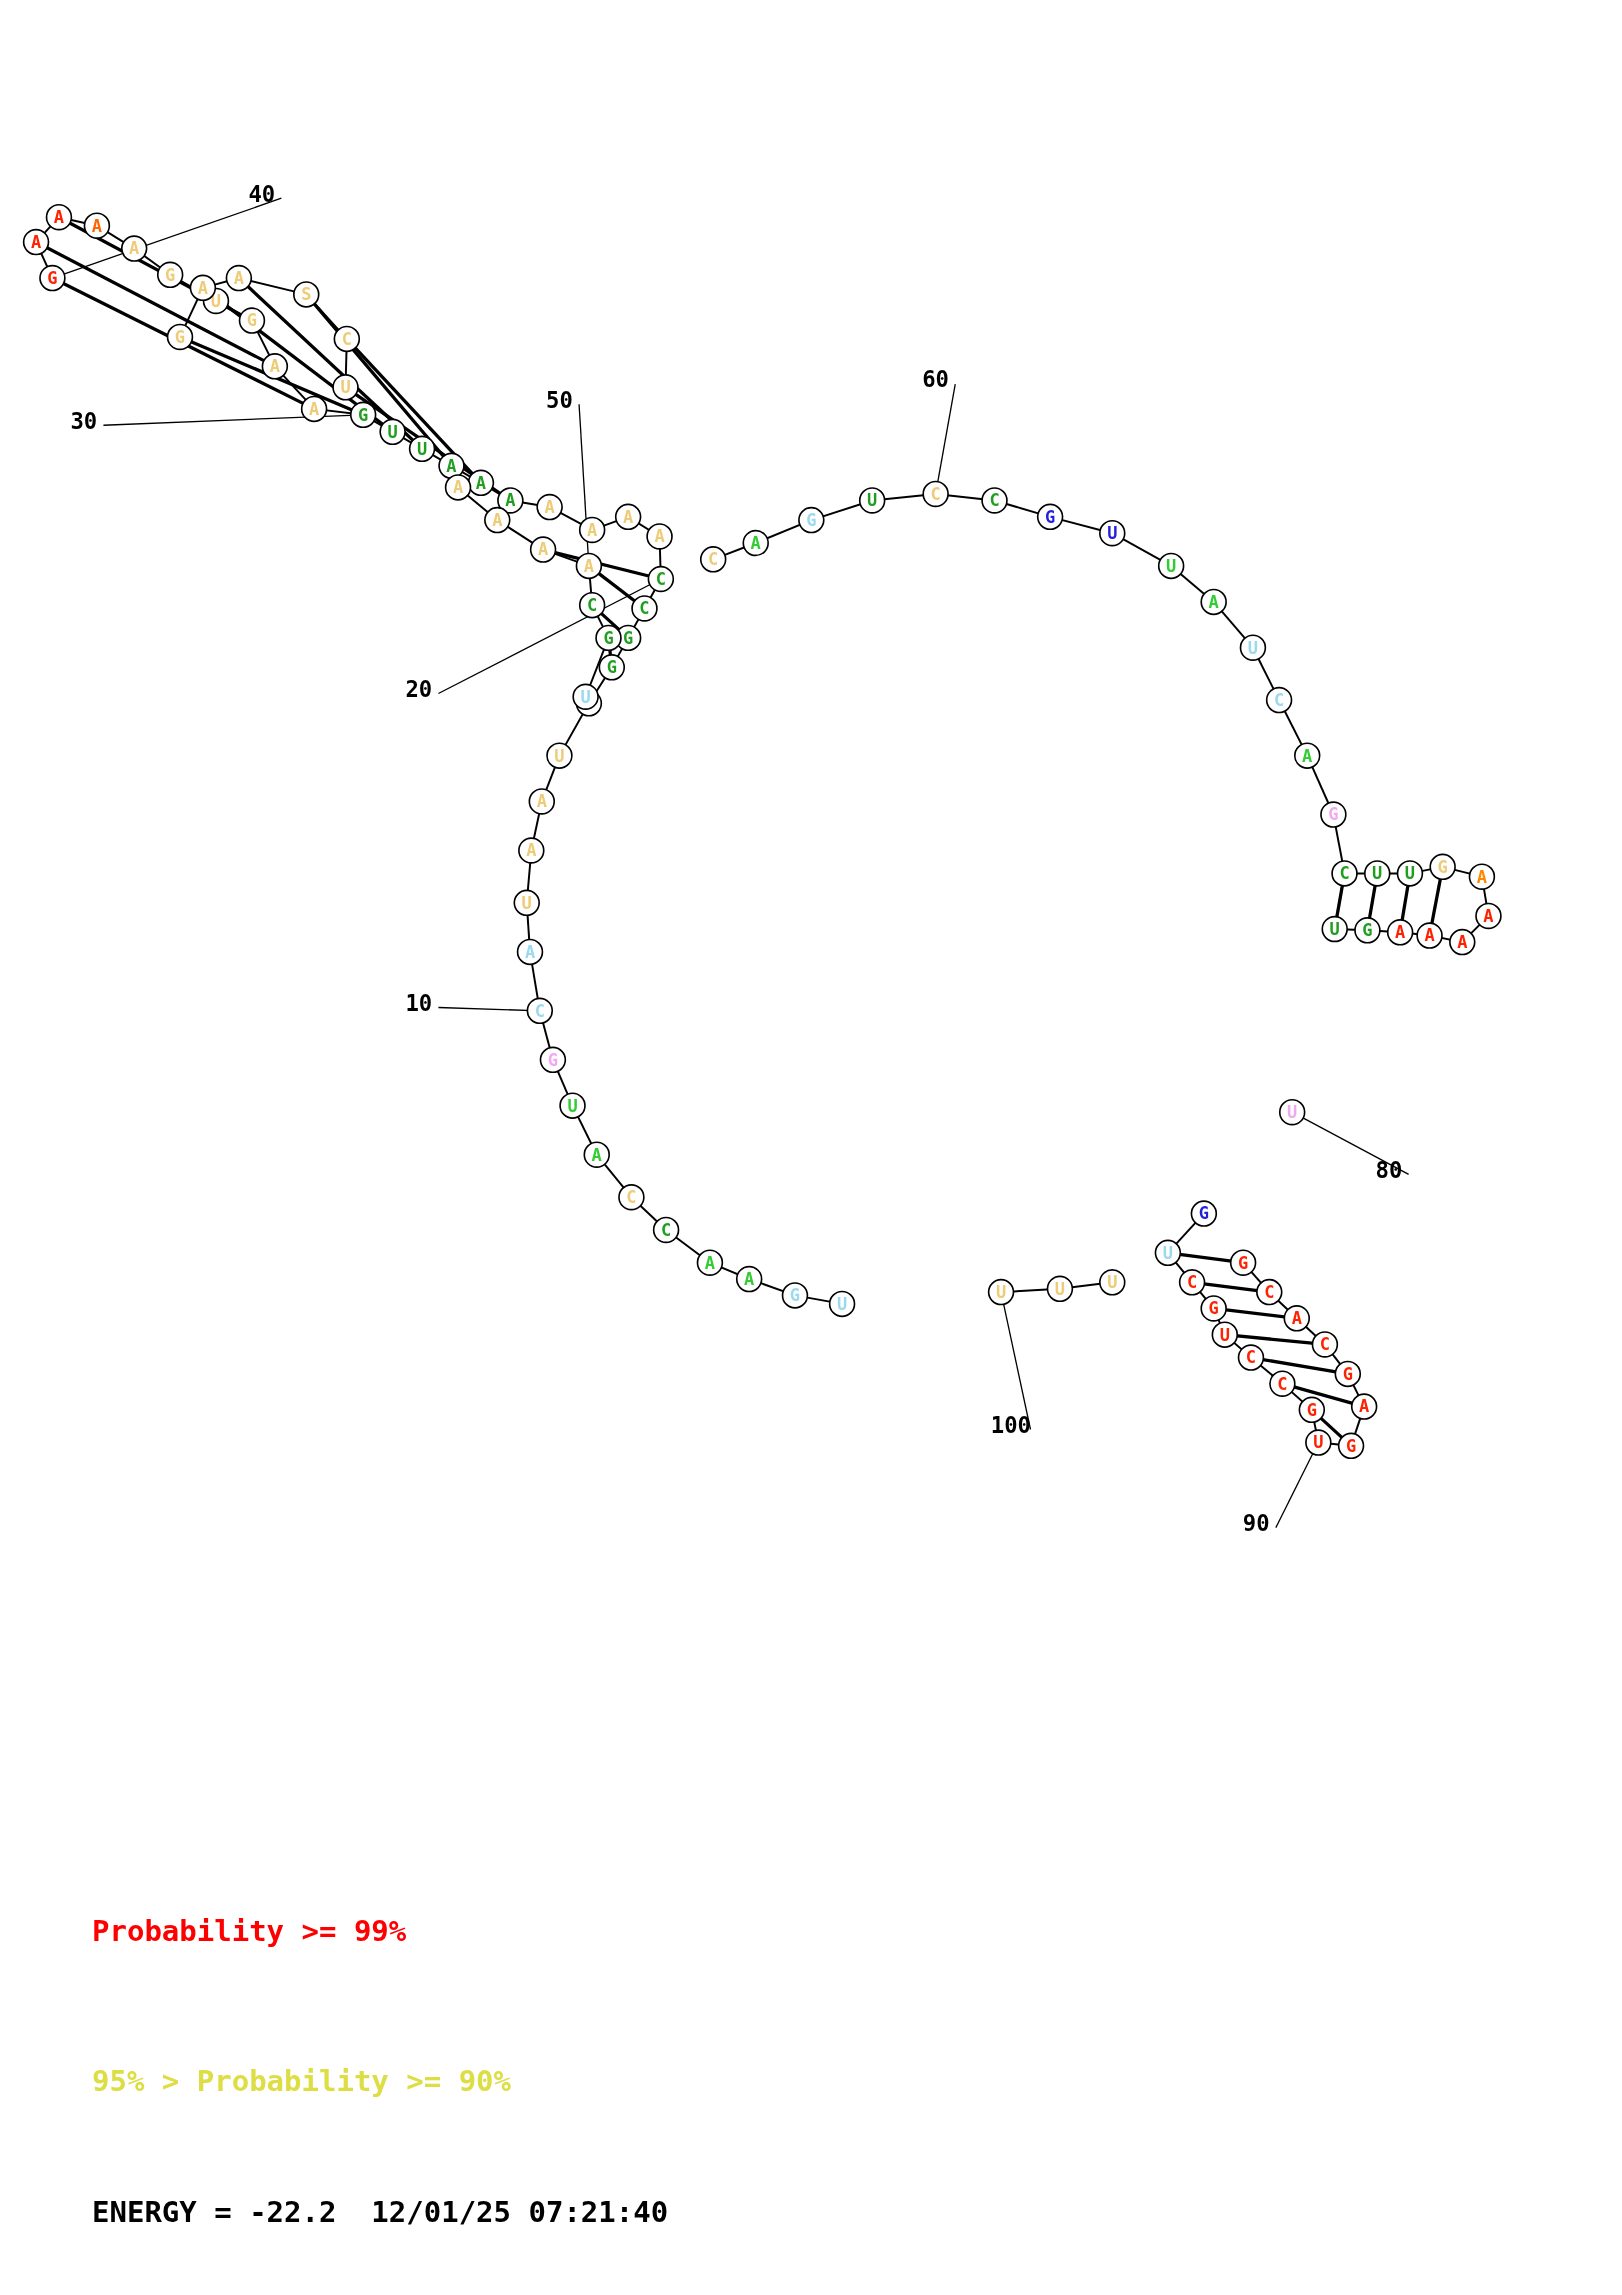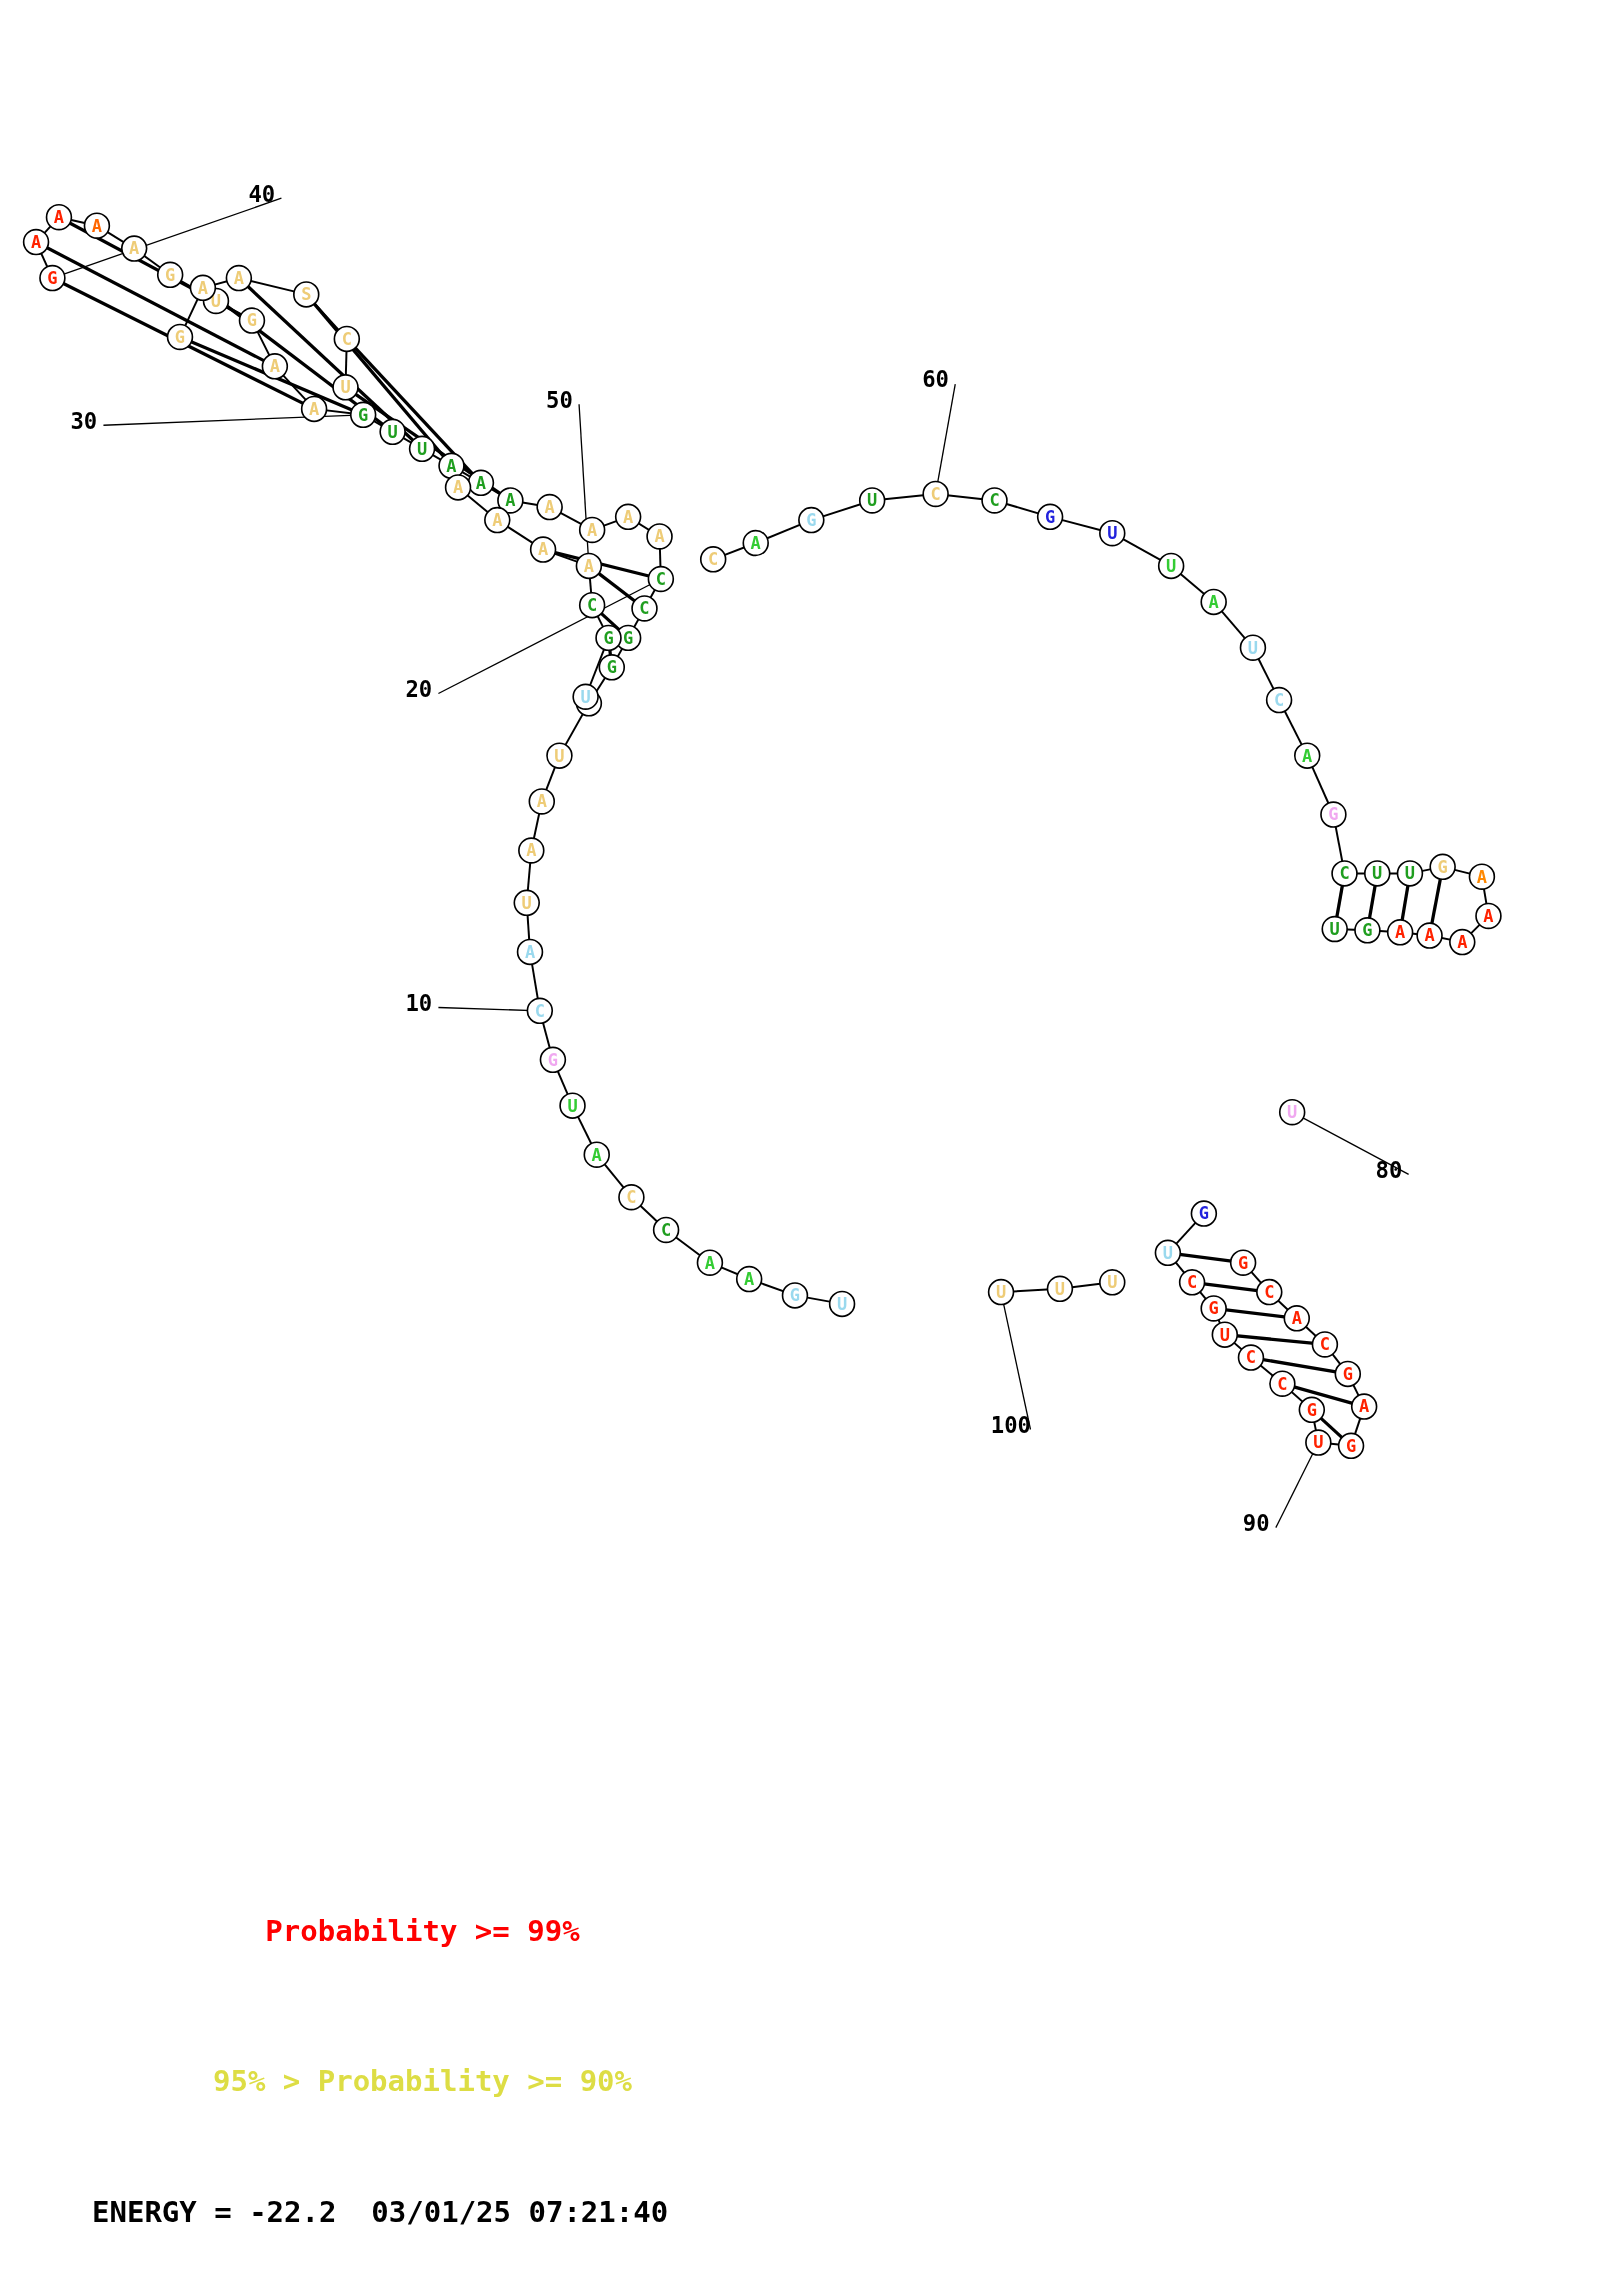--- a/index.html
+++ b/index.html
@@ -26,21 +26,21 @@
     left: 92px;
     top: 1806px;
     font-family: "DejaVu Sans Mono", monospace;
     font-size: 29px;
     font-weight: bold;
     line-height: 50px;
     white-space: pre;
   }
   .legend-row {
     display: block;
-    text-align: center;
+    text-align: left;
     width: 661px;
   }
   .energy-line {
     position: absolute;
     left: 92px;
     top: 2195px;
     font-family: "DejaVu Sans Mono", monospace;
     font-size: 29px;
     font-weight: bold;
     color: #000000;
@@ -598,14 +598,14 @@
 <div class="legend">
   <span class="legend-row" style="color: rgb(255, 0, 0);">Probability &gt;= 99%</span>
   <span class="legend-row" style="color: rgb(221, 221, 68);">95% &gt; Probability &gt;= 90%</span>
   
   
   
   
   
 </div>
 
-<div class="energy-line">ENERGY = -22.2  03/01/25 07:21:40</div>
+<div class="energy-line">ENERGY = -22.2  12/01/25 07:21:40</div>
 
 
 </body></html>

